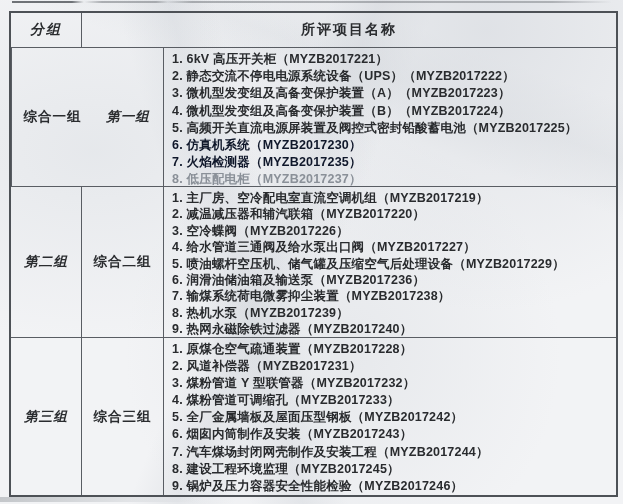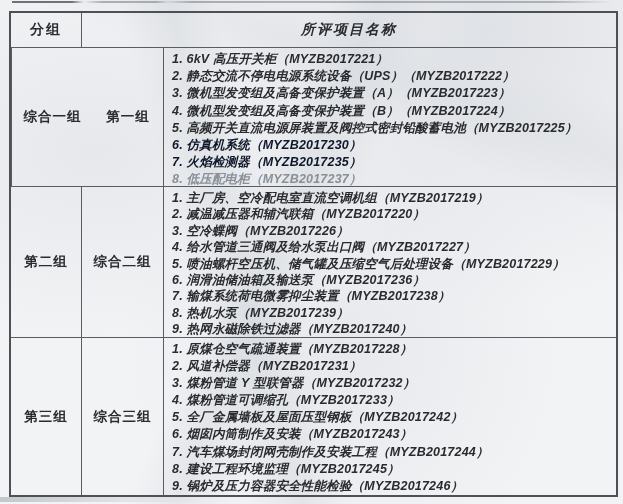--- a/index.html
+++ b/index.html
@@ -27,23 +27,23 @@
     position:absolute;left:9px;top:11px;width:605px;height:482px;
     border:2px solid #4d5156;display:flex;flex-direction:column;
   }
   .row{display:flex;flex:0 0 auto;}
   .row + .row{border-top:1.5px solid #595d63;}
   .r-head{height:34px;}
   .r-g1{height:138px;}
   .r-g2{height:150px;}
   .r-g3{flex:1 1 auto;}
   .cell{box-sizing:border-box;}
-  .c1{width:70px;flex:0 0 70px;}
+  .c1{width:70px;flex:0 0 70px;font-style:italic;}
   .c2{width:82px;flex:0 0 82px;border-left:1.5px solid #595d63;}
-  .c3{flex:1 1 auto;border-left:1.5px solid #595d63;font-style:italic;}
+  .c3{flex:1 1 auto;border-left:1.5px solid #595d63;}
   .center{display:flex;align-items:center;justify-content:center;}
   .head-label{
     font-size:14px;font-weight:700;color:#2a2c2f;letter-spacing:2px;
   }
   .grp-label{
     font-size:13.5px;font-weight:700;color:#2a2c2f;letter-spacing:1px;
   }
   .items{padding:3px 4px 0 8px;}
   .item{
     font-size:12.5px;font-weight:700;color:#292b2e;

